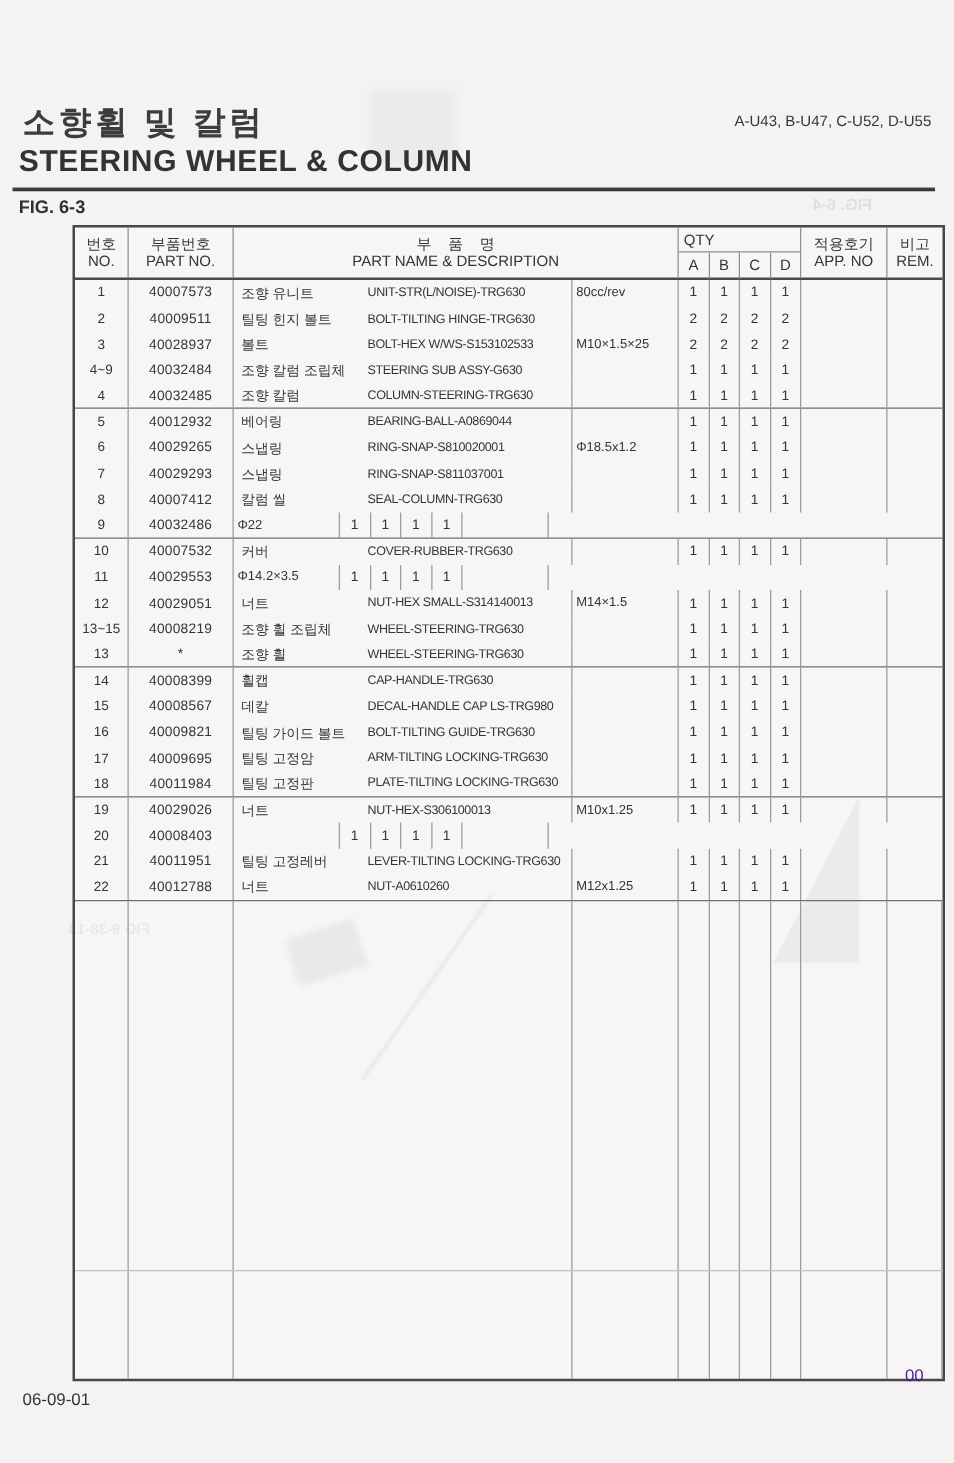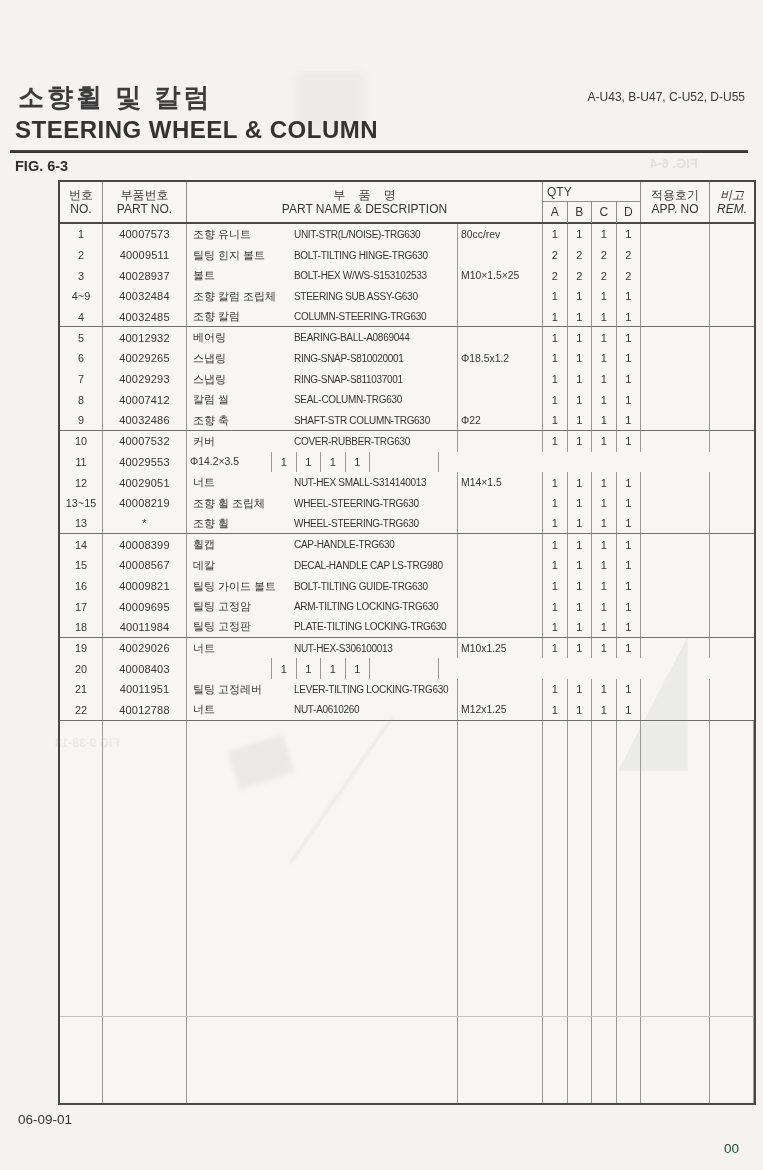--- a/index.html
+++ b/index.html
@@ -25,21 +25,21 @@
   .ptable { position:absolute; left:14px; top:180px; width:698px; height:925px;
             border:2px solid #474747; background:rgba(255,255,255,.25);
             display:flex; flex-direction:column;margin-left:44px; }
 
   .thead { display:flex; height:42px; border-bottom:2px solid #4a4a4a; font-size:12px; color:#353535; }
   .hc { display:flex; flex-direction:column; align-items:center; justify-content:center;
         border-right:1px solid #8f8f8f; line-height:14.5px; }
   .hc:last-child { border-right:none; }
   .h-no{width:43px;} .h-part{width:84px;} .h-name{width:356px;}
   .h-qty{width:98px; padding:0; justify-content:flex-start;}
-  .h-app{width:69px;} .h-rem{flex:1;font-style:italic;}
+  .h-app{width:69px;} .h-rem{flex:1;}
   .h-name .kr-line{ white-space:pre; }
   .qty-top{ width:100%; height:20px; line-height:20px; padding-left:4px; text-align:left;
             border-bottom:1px solid #8f8f8f; }
   .qty-sub{ display:flex; width:100%; height:21px; }
   .qty-sub span{ flex:1; text-align:center; line-height:21px; border-right:1px solid #8f8f8f; }
   .qty-sub span:last-child{ border-right:none; }
 
   
   .tbody { display:flex; flex-direction:column; }
   .tr { display:flex; height:20.7px; align-items:stretch; font-size:11px; color:#353535; }
@@ -59,21 +59,21 @@
   
   .tfill { flex:1; display:flex; position:relative; }
   .tfill .fd { border-right:1px solid #9a9a9a; height:100%; }
   .tfill .fd:last-child{ border-right:none; }
   .f-no{width:43px;} .f-part{width:84px;} .f-name{width:271px;} .f-spec{width:85px;}
   .f-q{width:24.5px;} .f-app{width:69px;} .f-rem{flex:1;}
   .artifact-line{ position:absolute; left:0; right:0; top:295px; height:1px; background:#c3c3c3; }
 
   
   .footer-date{ position:absolute; left:18px;  top:1112px; font-size:13.5px; color:#333; }
-  .footer-page{ position:absolute; right:24px; top:1141px; font-size:13.5px; color:#14532d; }
+  .footer-page{ position:absolute; right:24px; top:1093px; font-size:13.5px; color:#4c1d95; }
 
   
   .ghost { position:absolute; transform:scaleX(-1); color:#6a6a6a; font-weight:bold; pointer-events:none; }
   .ghost-fig1 { left:650px; top:156px; font-size:13px; opacity:.14; }
   .ghost-fig2 { left:55px;  top:736px; font-size:12px; opacity:.12; }
   .ghost-blob-title { position:absolute; left:295px; top:72px; width:70px; height:60px;
       background:#b9b9b9; opacity:.12; filter:blur(3px); border-radius:4px; pointer-events:none; }
   .ghost-tri { position:absolute; left:618px; top:636px; width:70px; height:135px;
       background:#c9c9c9; opacity:.35; clip-path:polygon(100% 0,100% 100%,0 100%);
       filter:blur(1.5px); pointer-events:none; }
@@ -276,24 +276,20 @@
     <div class="td c-q">1</div>
     <div class="td c-q">1</div>
     <div class="td c-q">1</div>
     <div class="td c-app"></div>
     <div class="td c-rem"></div>
   </div>
 
   <div class="tr group-end">
     <div class="td c-no">9</div>
     <div class="td c-part">40032486</div>
-    <div class="td c-name">
-      <span class="kr">조향 축</span>
-      <span class="en">SHAFT-STR COLUMN-TRG630</span>
-    </div>
     <div class="td c-spec">Φ22</div>
     <div class="td c-q">1</div>
     <div class="td c-q">1</div>
     <div class="td c-q">1</div>
     <div class="td c-q">1</div>
     <div class="td c-app"></div>
     <div class="td c-rem"></div>
   </div>
 
   <div class="tr">

